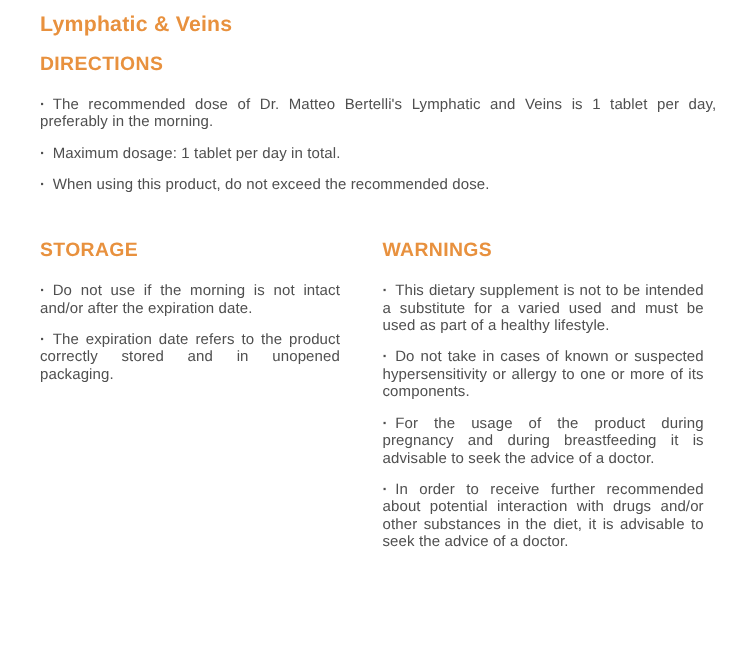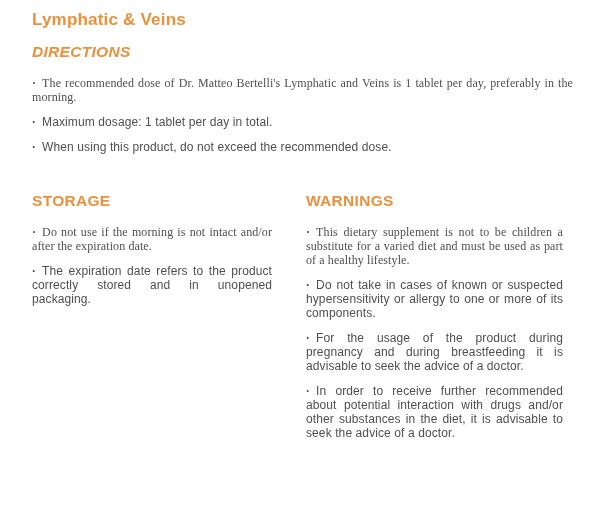--- a/index.html
+++ b/index.html
@@ -33,29 +33,29 @@
     letter-spacing: 0.2px;
   }
   .section-heading {
     margin: 0;
     color: var(--accent);
     font-size: 15.5px;
     font-weight: 700;
     line-height: 18px;
     letter-spacing: 0.3px;
   }
-  .directions-heading { margin-top: 13px; font-style: italic; }
+  .directions-heading { margin-top: 13px; }
   .para {
     margin: 11px 0 0 0;
     font-size: 12px;
     line-height: 14px;
     text-align: justify;
     letter-spacing: 0.1px;
   }
-  .section-heading + .para { margin-top: 15px; font-family: Liberation Serif, serif; }
+  .section-heading + .para { margin-top: 15px; }
   .bullet {
     display: inline-block;
     margin-right: 6px;
     font-weight: 700;
   }
   .columns {
     display: flex;
     margin-top: 38px;
   }
   .col-storage {
@@ -97,21 +97,21 @@
       <p class="para"><span class="bullet">·</span><span>Do not use if the morning is not intact and/or after the expiration date.</span></p>
 
       <p class="para"><span class="bullet">·</span><span>The expiration date refers to the product correctly stored and in unopened packaging.</span></p>
     </div>
 
     <div class="col-gutter"></div>
 
     <div class="col-warnings">
       <h2 class="section-heading">WARNINGS</h2>
 
-      <p class="para"><span class="bullet">·</span><span>This dietary supplement is not to be children a substitute for a varied diet and must be used as part of a healthy lifestyle.</span></p>
+      <p class="para"><span class="bullet">·</span><span>This dietary supplement is not to be intended a substitute for a varied used and must be used as part of a healthy lifestyle.</span></p>
 
 
       <p class="para"><span class="bullet">·</span><span>Do not take in cases of known or suspected hypersensitivity or allergy to one or more of its components.</span></p>
 
       <p class="para"><span class="bullet">·</span><span>For the usage of the product during pregnancy and during breastfeeding it is advisable to seek the advice of a doctor.</span></p>
 
       <p class="para"><span class="bullet">·</span><span>In order to receive further recommended about potential interaction with drugs and/or other substances in the diet, it is advisable to seek the advice of a doctor.</span></p>
     </div>
 
   </div>

